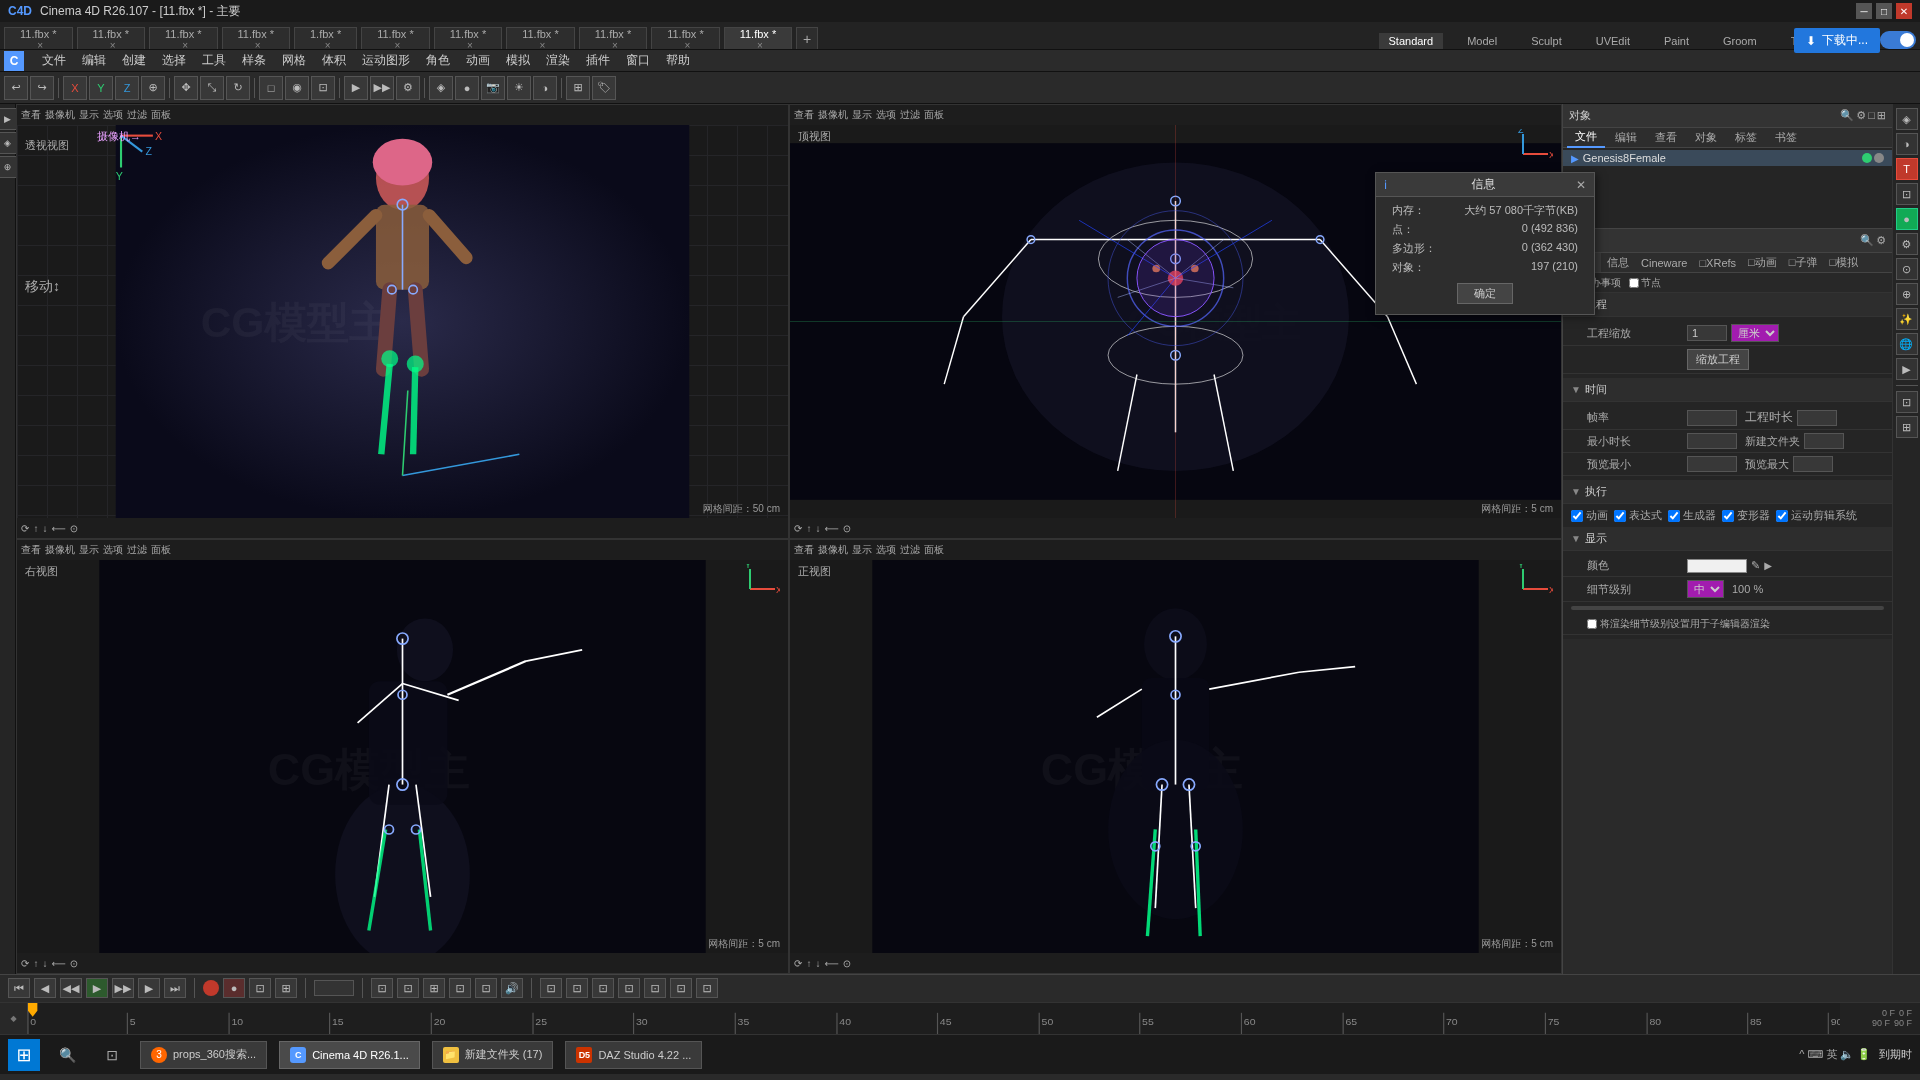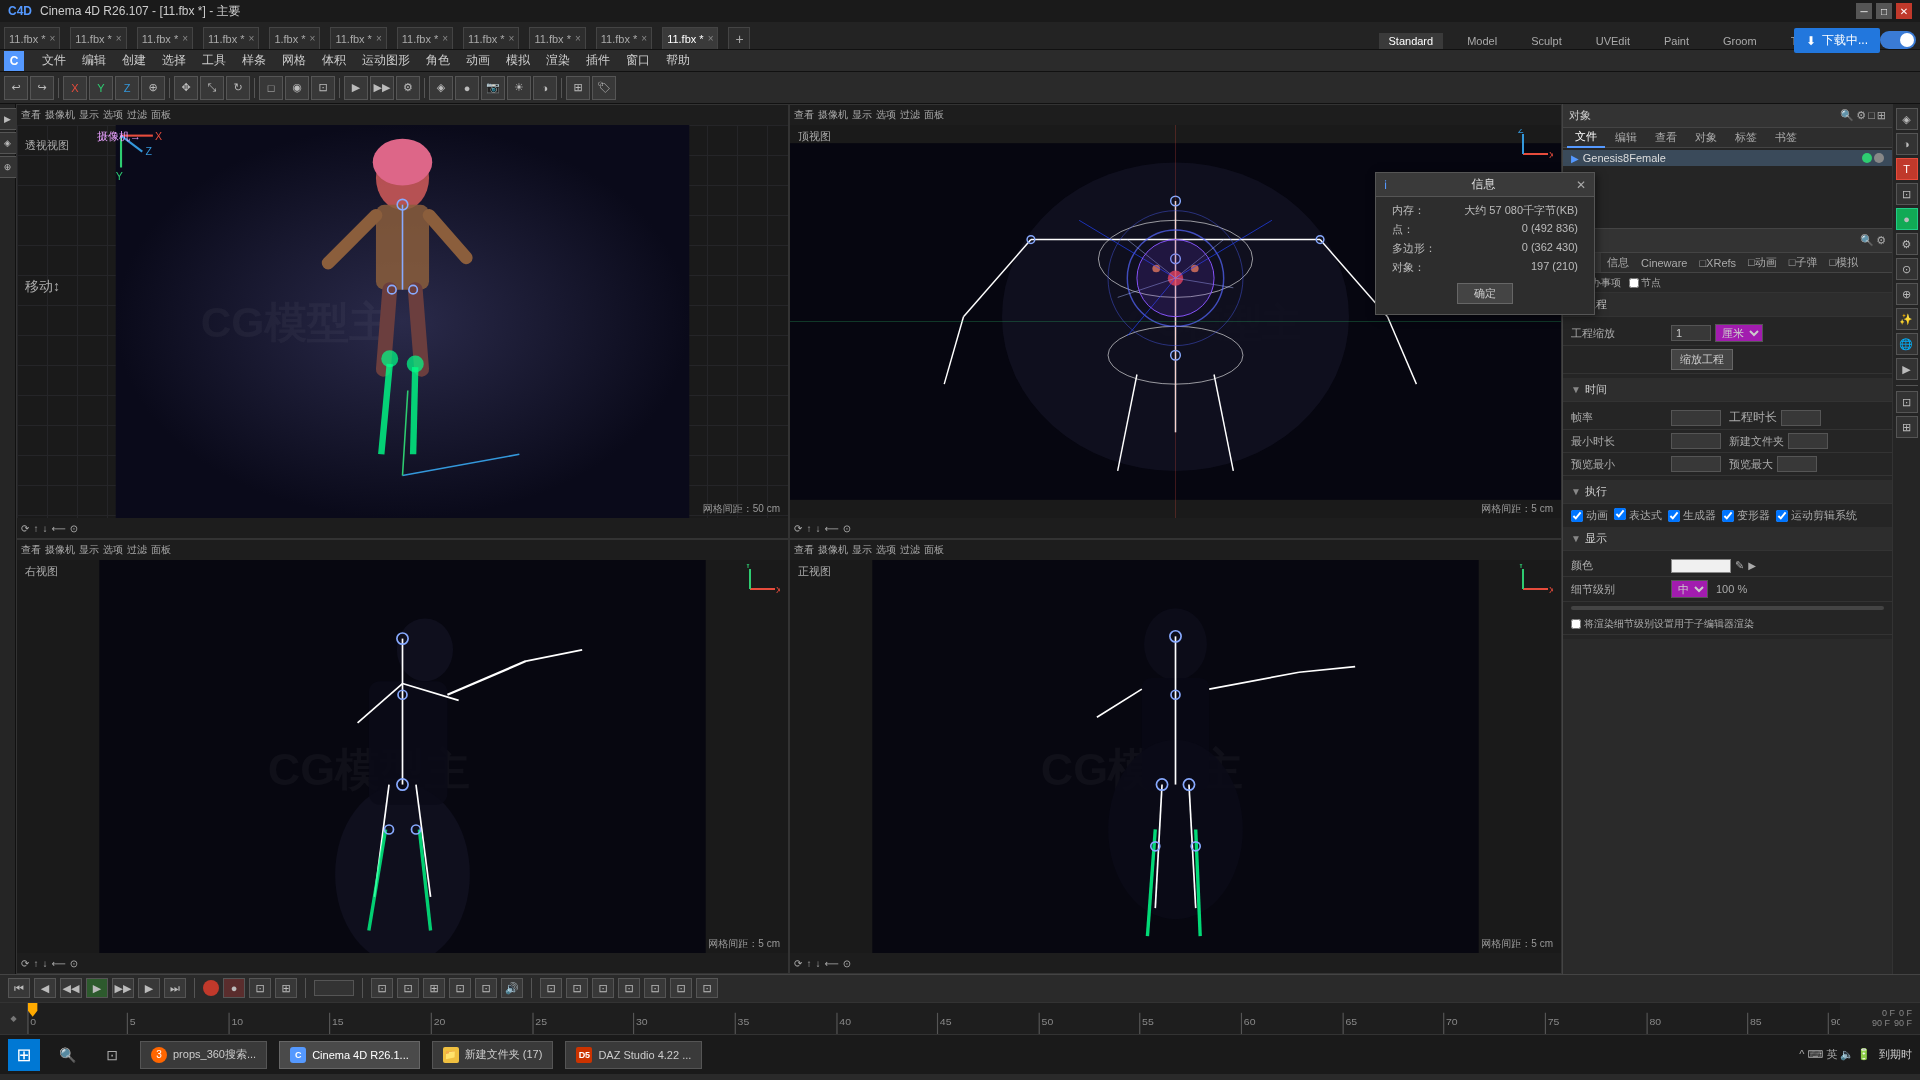--- a/index.html
+++ b/index.html
@@ -8,21 +8,21 @@
     
     #titlebar { width: 100%; height: 22px; background: #1a1a1a; display: flex; align-items: center; justify-content: space-between; padding: 0 8px; }
     #titlebar .win-controls { display: flex; gap: 4px; }
     #titlebar .win-btn { width: 16px; height: 16px; border: none; cursor: pointer; font-size: 10px; display: flex; align-items: center; justify-content: center; }
     #titlebar .win-min { background: #555; color: #fff; }
     #titlebar .win-max { background: #555; color: #fff; }
     #titlebar .win-close { background: #c0392b; color: #fff; }
 
     
     #tabbar { width: 100%; height: 28px; background: #232323; display: flex; align-items: flex-end; padding: 0 4px; border-bottom: 1px solid #111; }
-    .tab { height: 22px; padding: 0 4px; background: #2d2d2d; border: 1px solid #444; border-bottom: none; color: #aaa; font-size: 11px; display: flex; align-items: center; cursor: pointer; margin-right: 10px; position: relative; }
+    .tab { height: 22px; padding: 0 15px; background: #2d2d2d; border: 1px solid #444; border-bottom: none; color: #aaa; font-size: 11px; display: flex; align-items: center; cursor: pointer; margin-right: 4px; position: relative; flex-direction: column; }
     .tab.active { background: #3a3a3a; color: #fff; }
     .tab .tab-close { margin-left: 4px; color: #888; font-size: 10px; }
     .tab-add { width: 22px; height: 22px; background: #2d2d2d; border: 1px solid #444; border-bottom: none; display: flex; align-items: center; justify-content: center; color: #aaa; cursor: pointer; font-size: 14px; }
 
     
     #menubar { width: 100%; height: 22px; background: #2b2b2b; display: flex; align-items: center; padding: 0 4px; gap: 2px; border-bottom: 1px solid #111; }
     .menu-item { padding: 2px 8px; color: #ccc; font-size: 12px; cursor: pointer; }
 
     
     #toolbar { width: 100%; height: 28px; background: #2a2a2a; display: flex; align-items: center; padding: 0 4px; gap: 2px; border-bottom: 1px solid #111; }
@@ -57,21 +57,21 @@
     #info-panel .info-body { padding: 6px 16px; font-size: 11px; }
     .info-row { display: flex; justify-content: space-between; margin-bottom: 4px; color: #bbb; }
     .info-close { cursor: pointer; color: #aaa; }
     .info-ok-btn { display: flex; justify-content: center; padding: 4px 0; }
     .info-ok-btn button { padding: 2px 16px; background: #444; border: 1px solid #666; color: #ccc; cursor: pointer; font-size: 11px; }
 
     
     #props-panel { background: #2a2a2a; }
     .props-tab { padding: 2px 6px; font-size: 11px; color: #aaa; cursor: pointer; }
     .props-tab.active { color: #fff; background: #3a3a3a; }
-    .props-row { display: flex; align-items: center; padding: 3px 8px; border-bottom: 1px solid #333; }
+    .props-row { display: flex; align-items: center; padding: 3px 24px; border-bottom: 1px solid #333; }
     .props-label { width: 100px; color: #aaa; font-size: 11px; }
     .props-section { padding: 4px 8px; background: #2d2d2d; color: #ccc; font-size: 11px; display: flex; align-items: center; gap: 4px; cursor: pointer; border-bottom: 1px solid #333; }
     .collapse-arrow { color: #888; font-size: 10px; }
 
     
     #right-icon-bar { width: 28px; background: #252525; border-left: 1px solid #333; display: flex; flex-direction: column; align-items: center; padding: 4px 0; gap: 3px; }
     .r-icon { width: 22px; height: 22px; background: #333; border: 1px solid #555; display: flex; align-items: center; justify-content: center; color: #bbb; font-size: 11px; cursor: pointer; }
 
     
     #timeline { width: 1920px; height: 60px; background: #252525; border-top: 1px solid #444; display: flex; flex-direction: column; }
@@ -645,21 +645,21 @@
       </div>
 
       <div class="props-section">
         <span class="collapse-arrow">▼</span>
         <span>执行</span>
       </div>
       <div style="background:#252525;padding:4px 8px;display:flex;flex-wrap:wrap;gap:6px;">
         <label style="display:flex;align-items:center;gap:3px;font-size:11px;color:#aaa;">
           <input type="checkbox" checked="" style="width: 12px; height: 12px;">动画
         </label>
-        <label style="display:flex;gap:3px;font-size:11px;color:#aaa;">
+        <label style="display:flex;align-items:center;gap:3px;font-size:11px;color:#aaa;">
           <input type="checkbox" checked="" style="width: 12px; height: 12px;">表达式
         </label>
         <label style="display:flex;align-items:center;gap:3px;font-size:11px;color:#aaa;">
           <input type="checkbox" checked="" style="width: 12px; height: 12px;">生成器
         </label>
         <label style="display:flex;align-items:center;gap:3px;font-size:11px;color:#aaa;">
           <input type="checkbox" checked="" style="width: 12px; height: 12px;">变形器
         </label>
         <label style="display:flex;align-items:center;gap:3px;font-size:11px;color:#aaa;">
           <input type="checkbox" checked="" style="width: 12px; height: 12px;">运动剪辑系统

